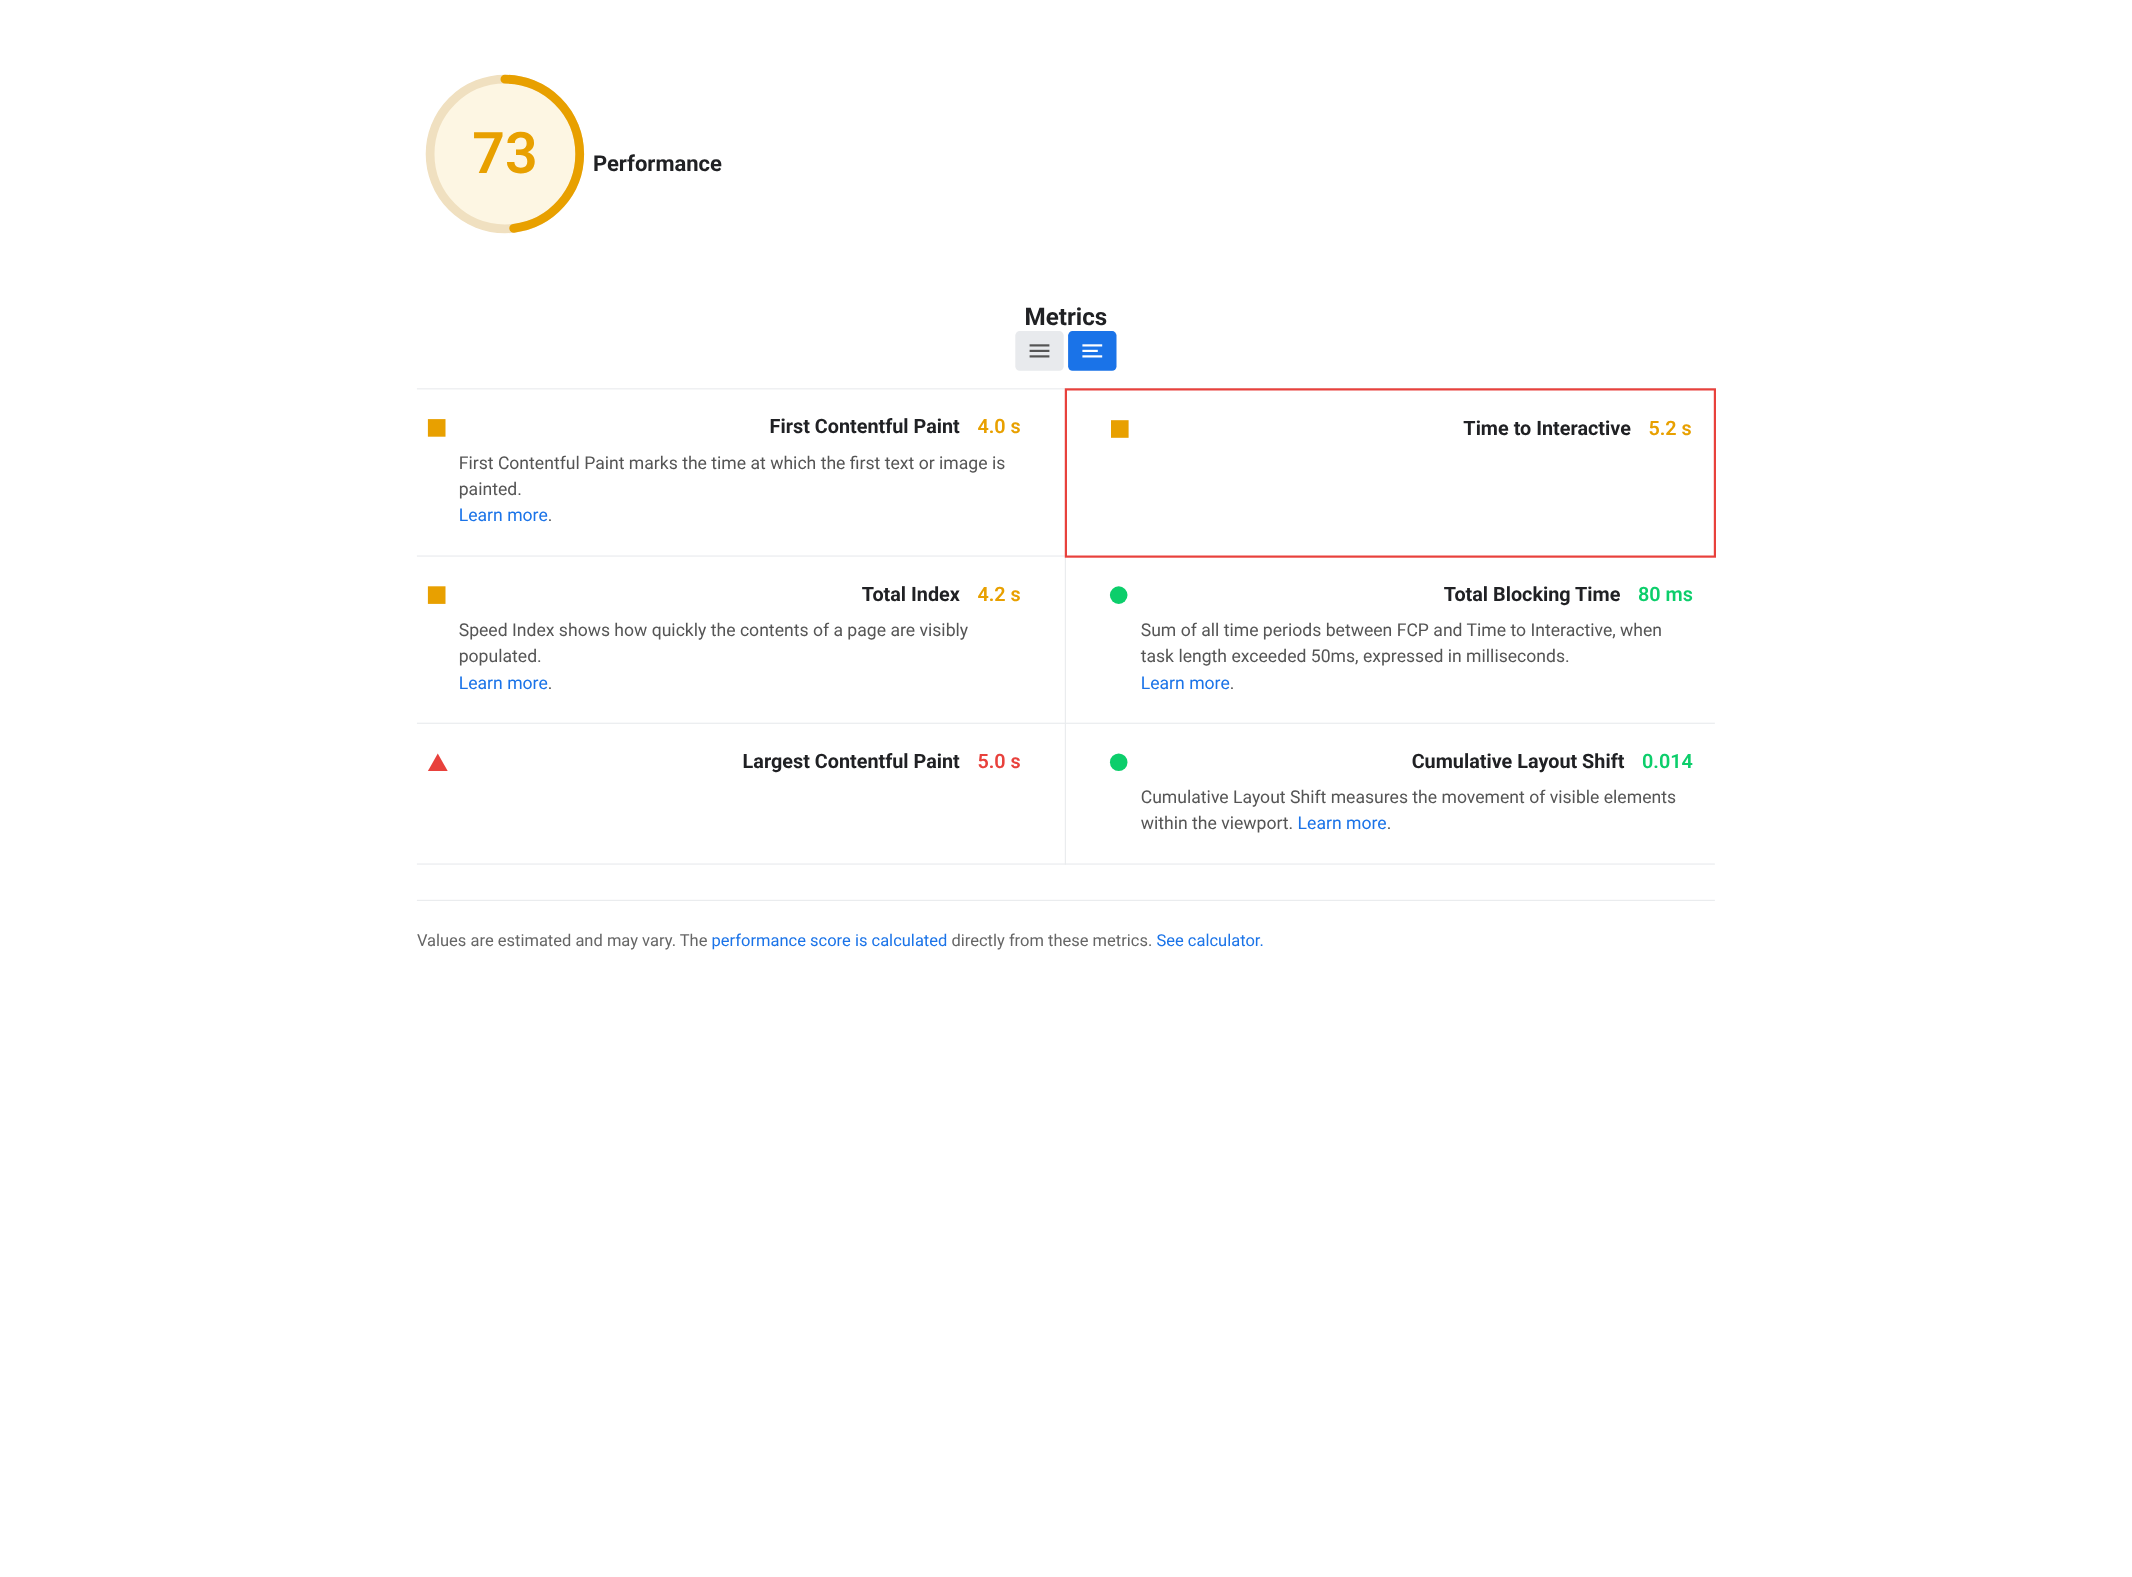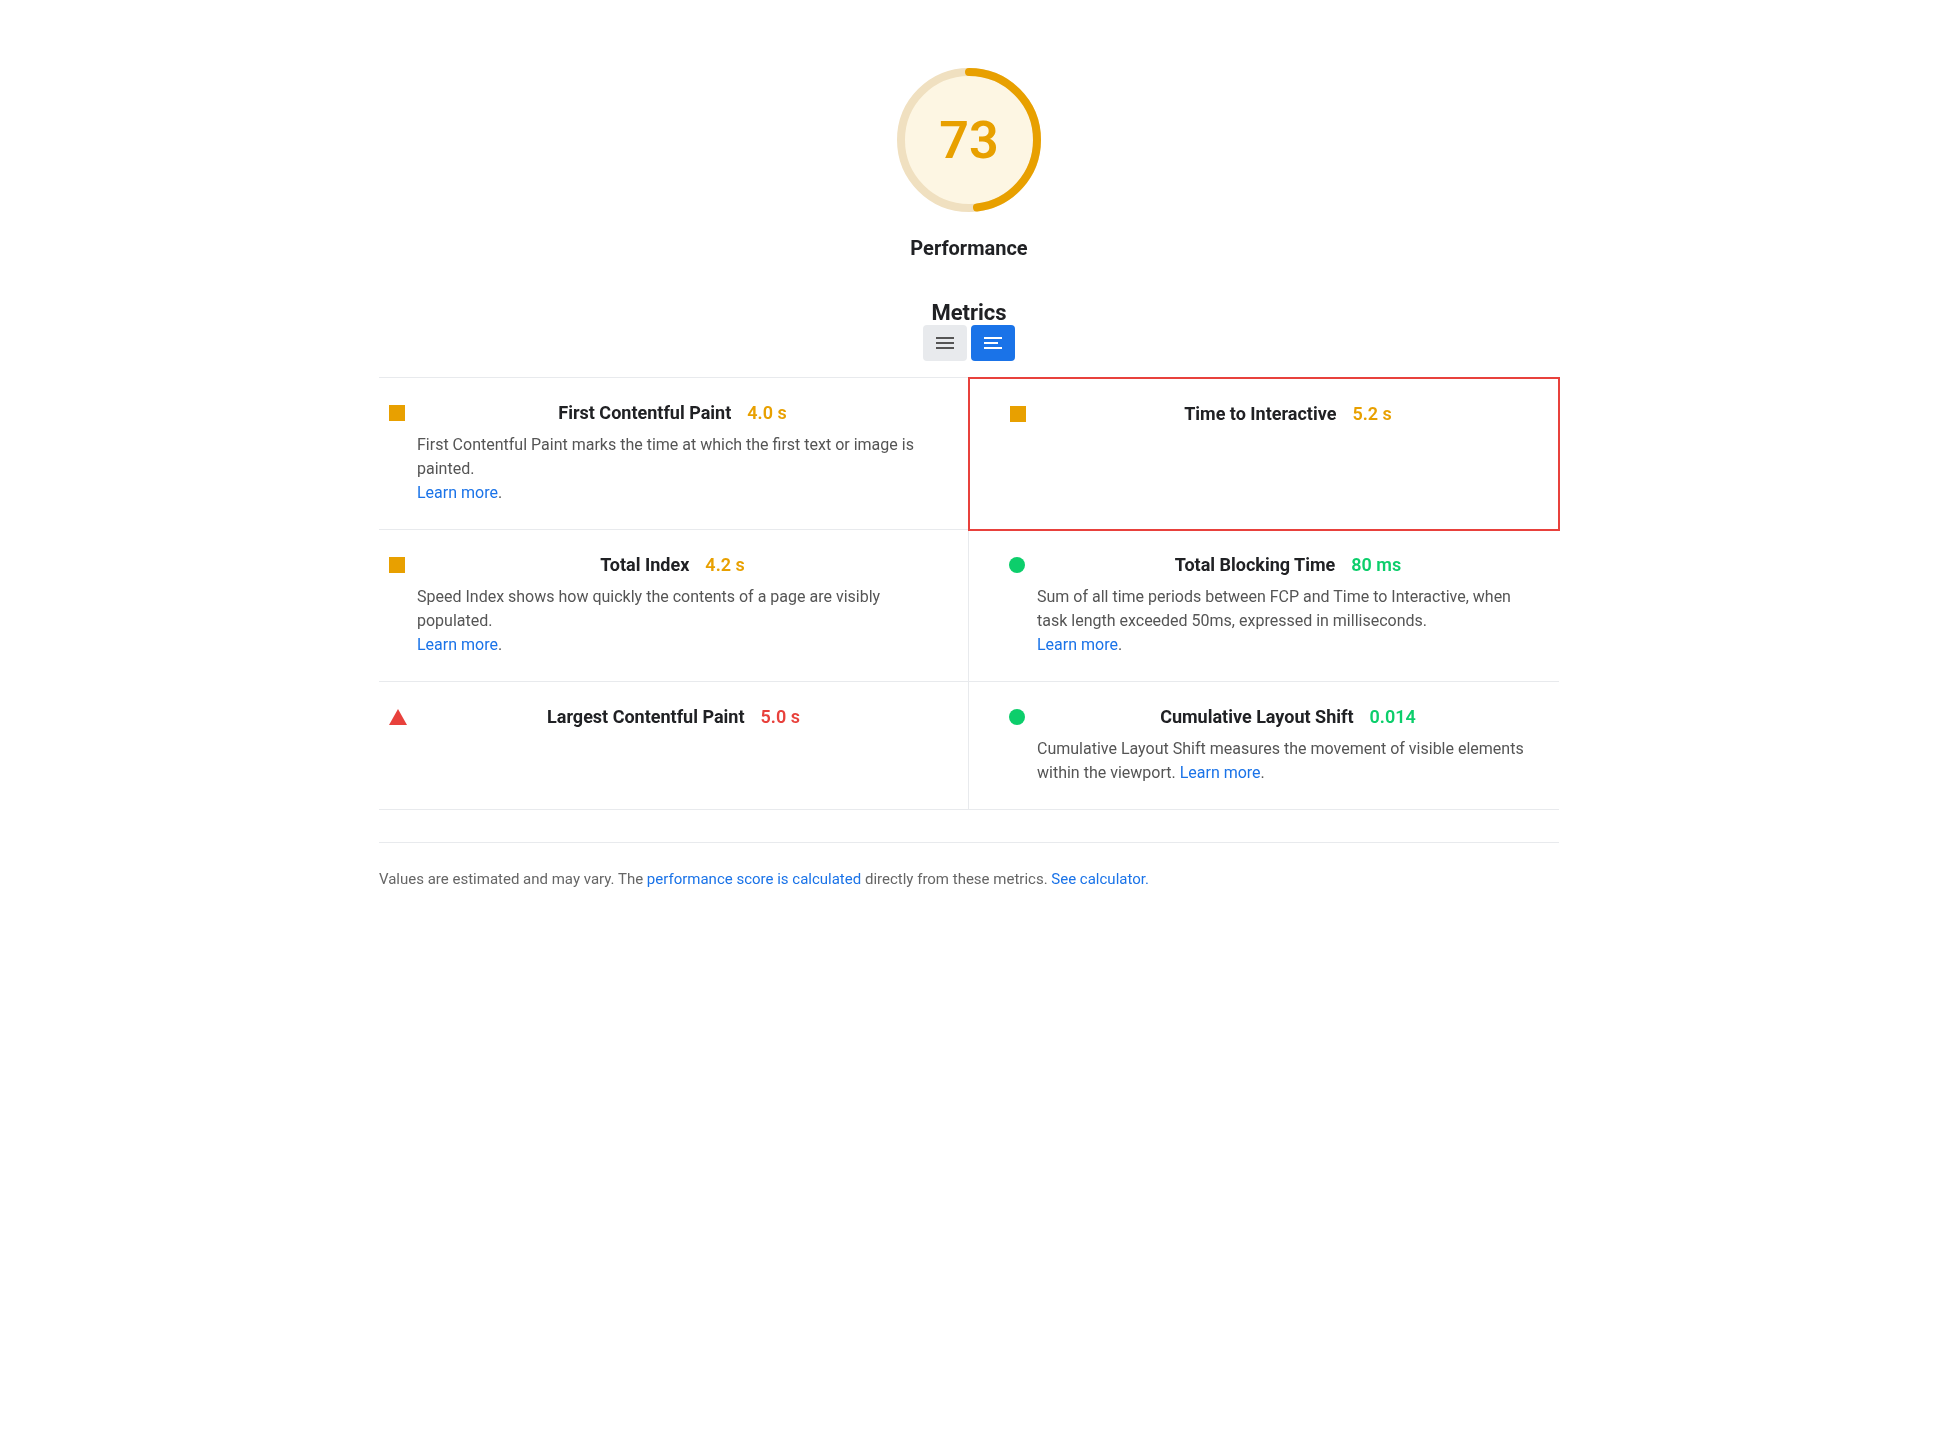--- a/index.html
+++ b/index.html
@@ -8,21 +8,21 @@
       background: #fff;
       color: #202124;
       padding: 40px 60px;
       max-width: 1300px;
       margin: 0 auto;
     }
 
     
     .score-section {
       display: flex;
-      flex-direction: column;
+      flex-direction: row;
       align-items: center;
       margin-bottom: 40px;
       padding-top: 20px;
     }
 
     .score-ring-container {
       position: relative;
       width: 160px;
       height: 160px;
       margin-bottom: 16px;
@@ -119,21 +119,21 @@
     }
 
     .metric-header {
       display: flex;
       align-items: flex-start;
       margin-bottom: 8px;
     }
 
     .metric-title-value {
       display: flex;
-      justify-content: center;
+      justify-content: flex-end;
       align-items: flex-start;
       width: 100%;
     }
 
     .metric-name {
       font-size: 18px;
       font-weight: 700;
       color: #202124;
     }
 

